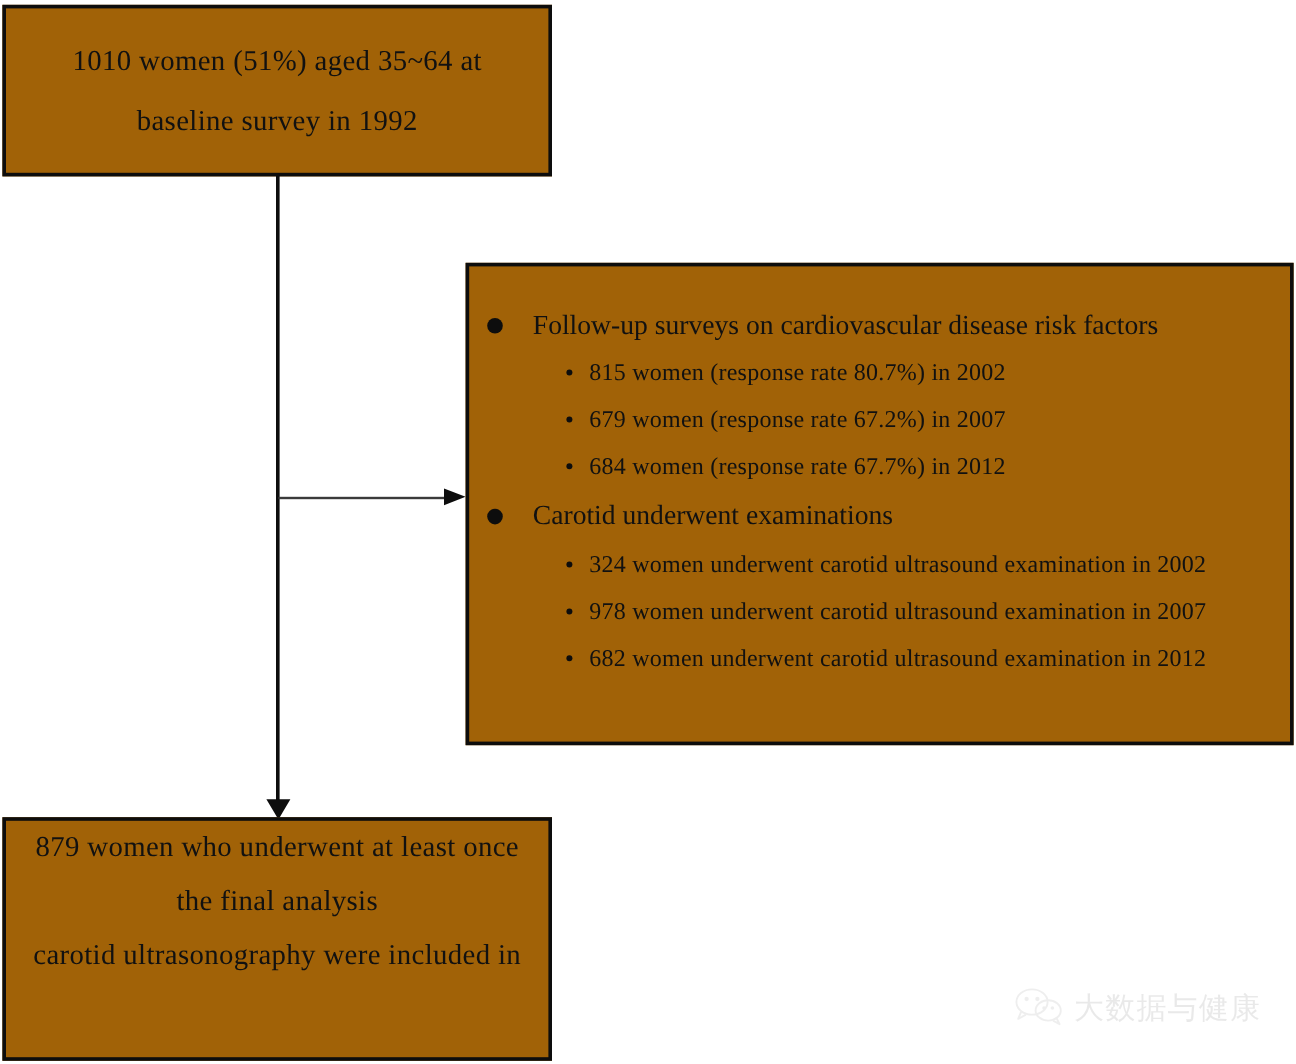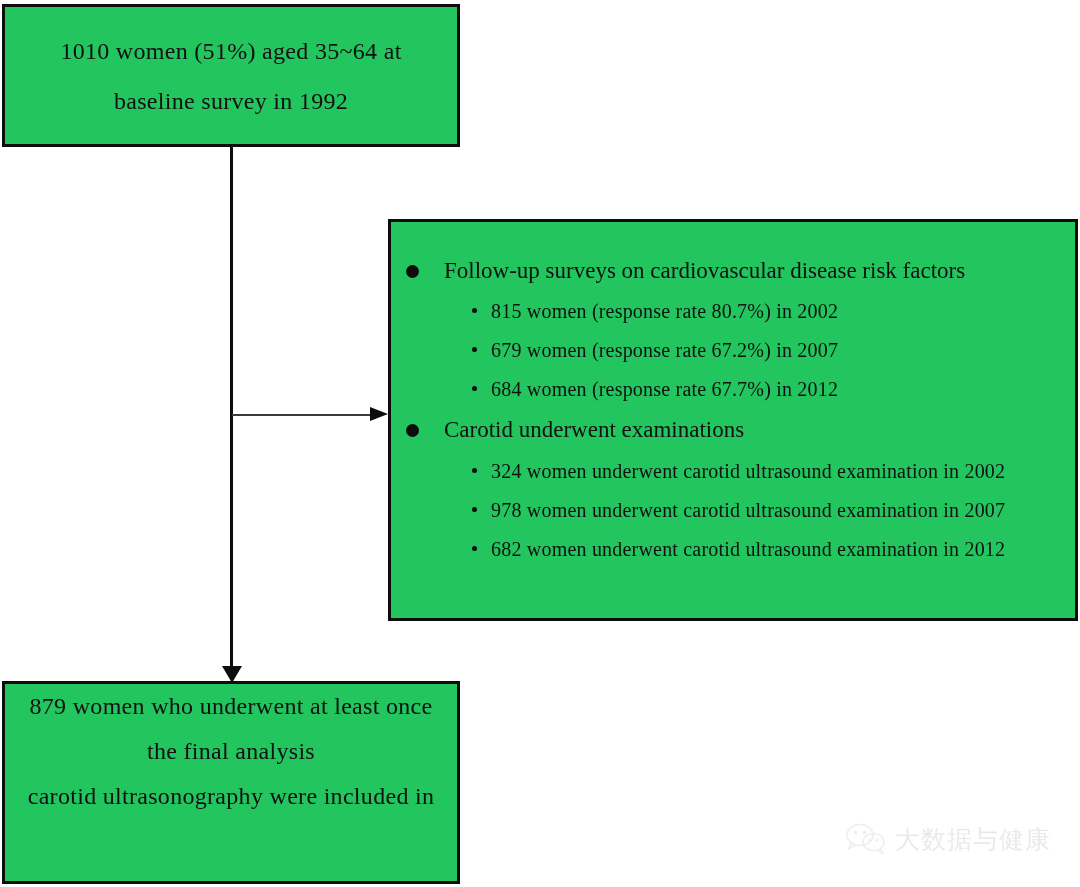--- a/index.html
+++ b/index.html
@@ -15,21 +15,21 @@
     overflow: hidden;
     font-family: "Liberation Serif", "DejaVu Serif", serif;
     color: #111111;
   }
 
   
   .flow-box {
     position: absolute;
     box-sizing: border-box;
     border: 3px solid #0d0d0d;
-    background: #22c55e;
+    background: #a16207;
   }
 
   #box-baseline {
     left: 2px;
     top: 4px;
     width: 458px;
     height: 143px;
     display: flex;
     flex-direction: column;
     align-items: center;

